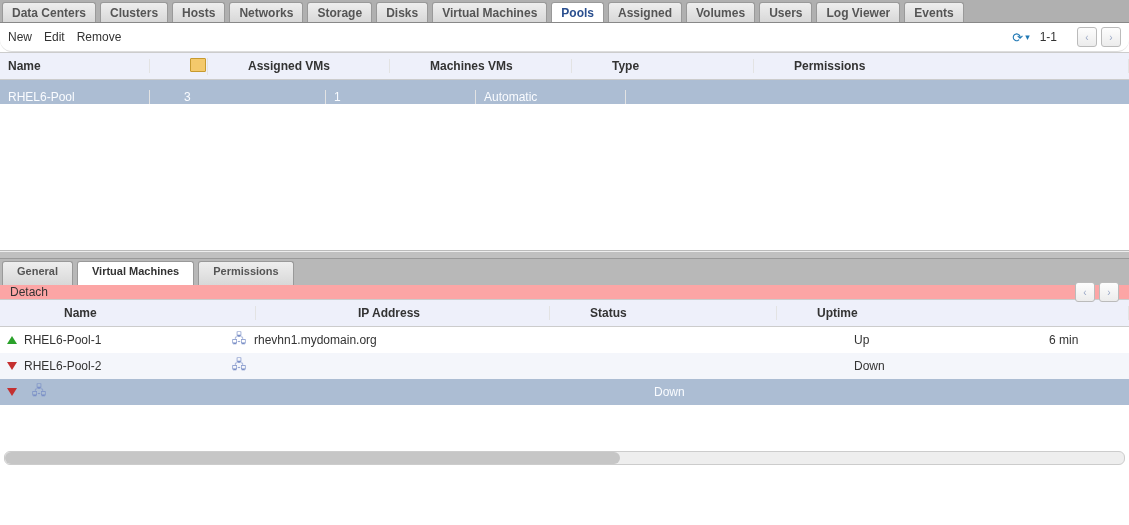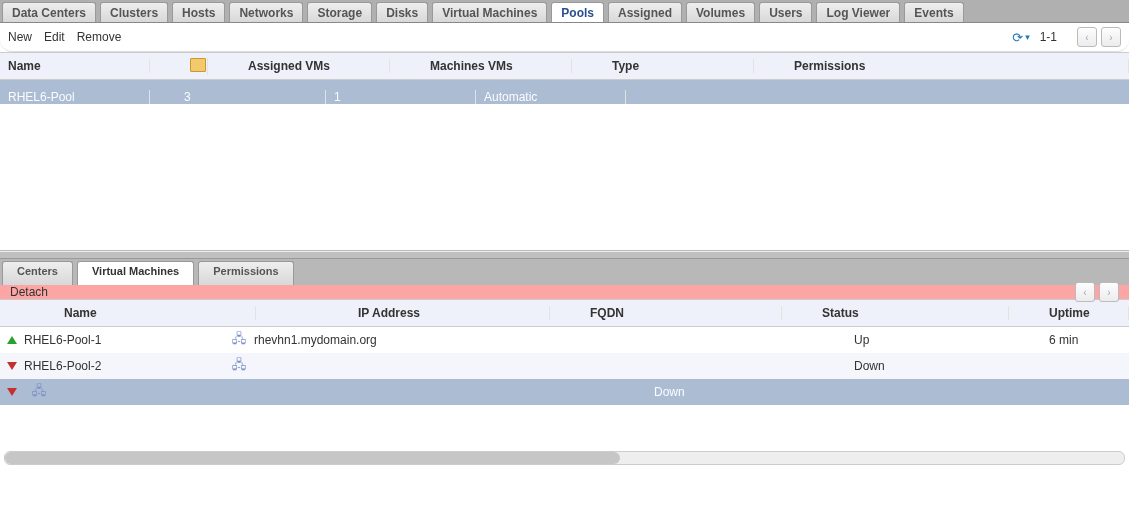--- a/index.html
+++ b/index.html
@@ -269,40 +269,39 @@
         <div class="cell c-running">1</div>
         <div class="cell c-type">Automatic</div>
         <div class="cell c-desc"></div>
       </div>
     </div>
 </div>
 
 <div class="splitter"></div>
 
 <div class="sub-tabs" id="sub-tabs">
-    <div class="sub-tab">Centers</div>
+    <div class="sub-tab">General</div>
     <div class="sub-tab active">Virtual Machines</div>
     <div class="sub-tab">Permissions</div>
   </div>
 
 <div class="sub-toolbar">
   <span class="action">Detach</span>
   <span class="toolbar-spacer"></span>
   <div class="pager">
     <span class="pager-btn">‹</span>
     <span class="pager-btn">›</span>
   </div>
 </div>
 
 <div class="grid-header vm-cols">
   <div class="cell c-status-icon"></div>
   <div class="cell c-name">Name</div>
   <div class="cell c-net-icon"></div>
   <div class="cell c-ip">IP Address</div>
-  <div class="cell c-fqdn">FQDN</div>
   <div class="cell c-status">Status</div>
   <div class="cell c-uptime">Uptime</div>
 </div>
 
 <div class="vm-body vm-cols" id="vm-grid-body">
     <div class="vm-row">
       <div class="cell c-status-icon"><span class="tri-up"></span></div>
       <div class="cell c-name">RHEL6-Pool-1</div>
       <div class="cell c-net-icon"><span class="icon-net">🖧</span></div>
       <div class="cell c-host">rhevhn1.mydomain.org</div>

